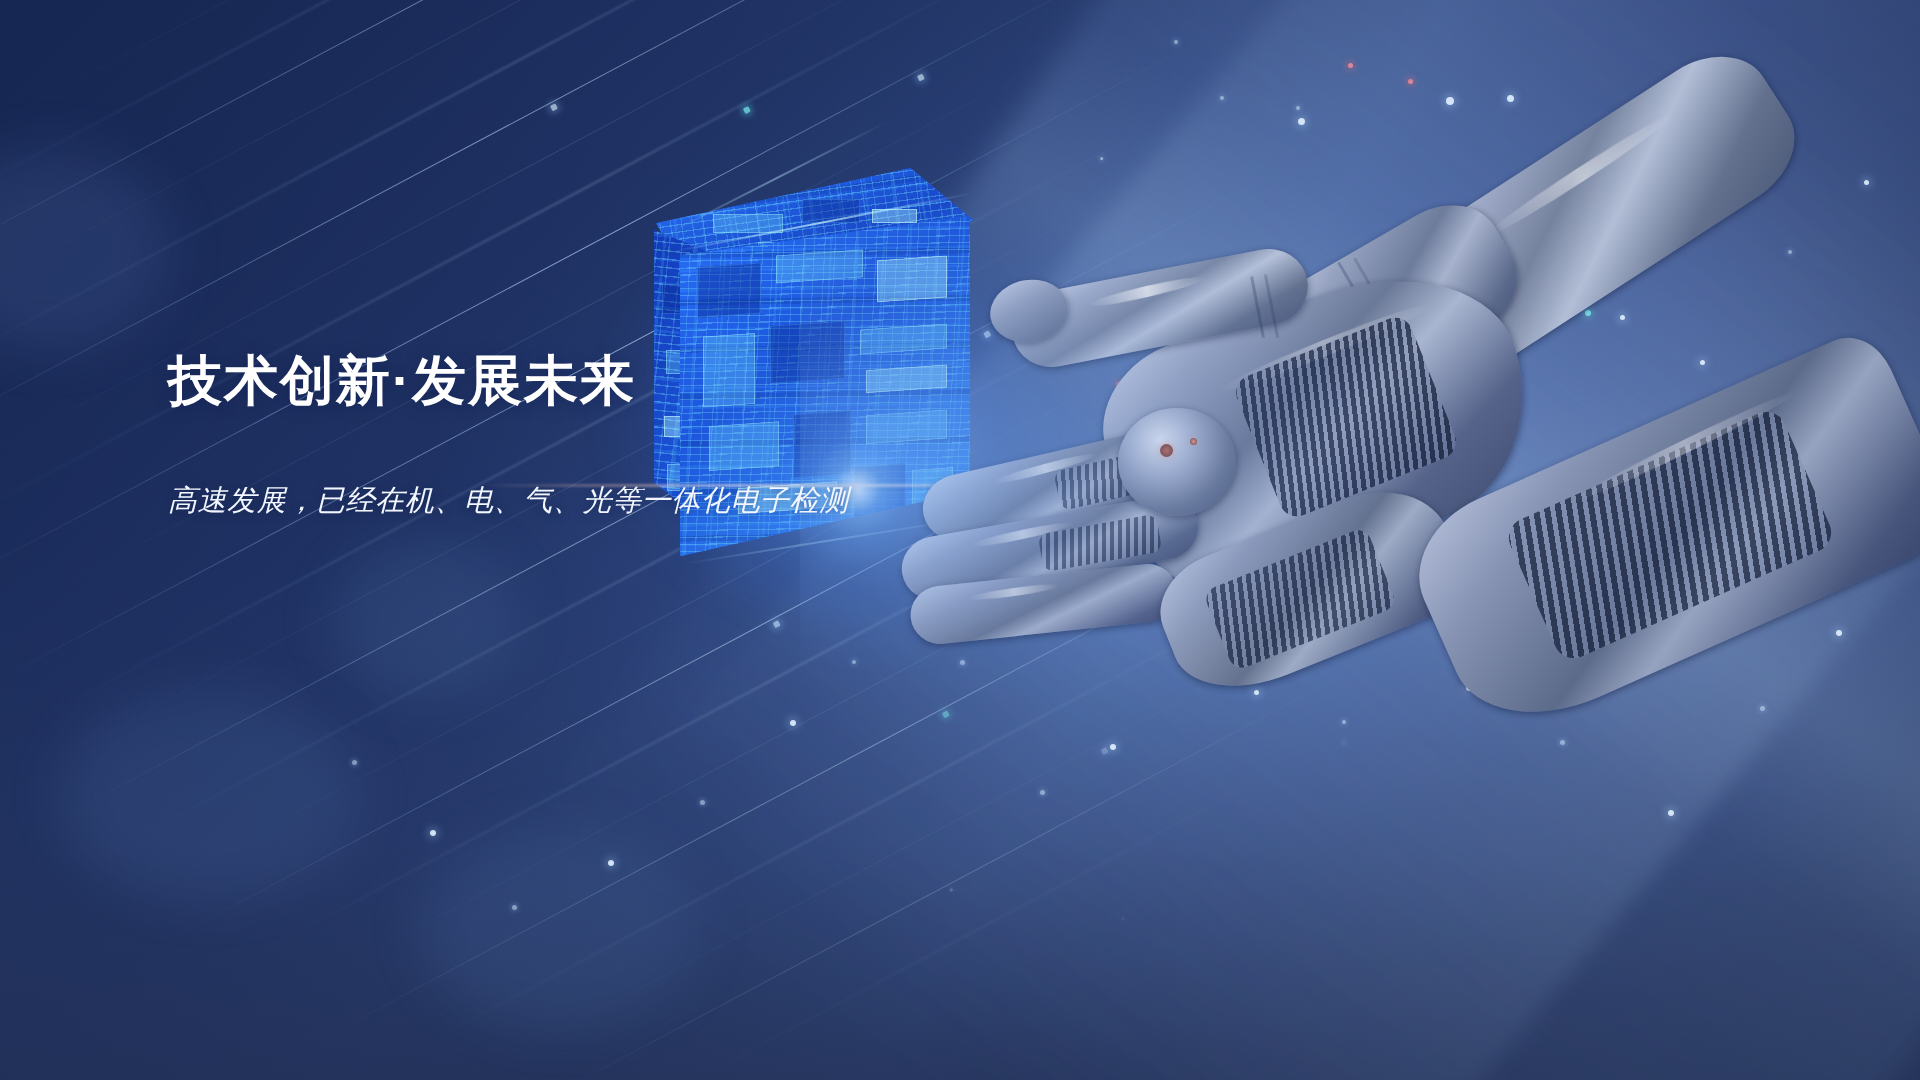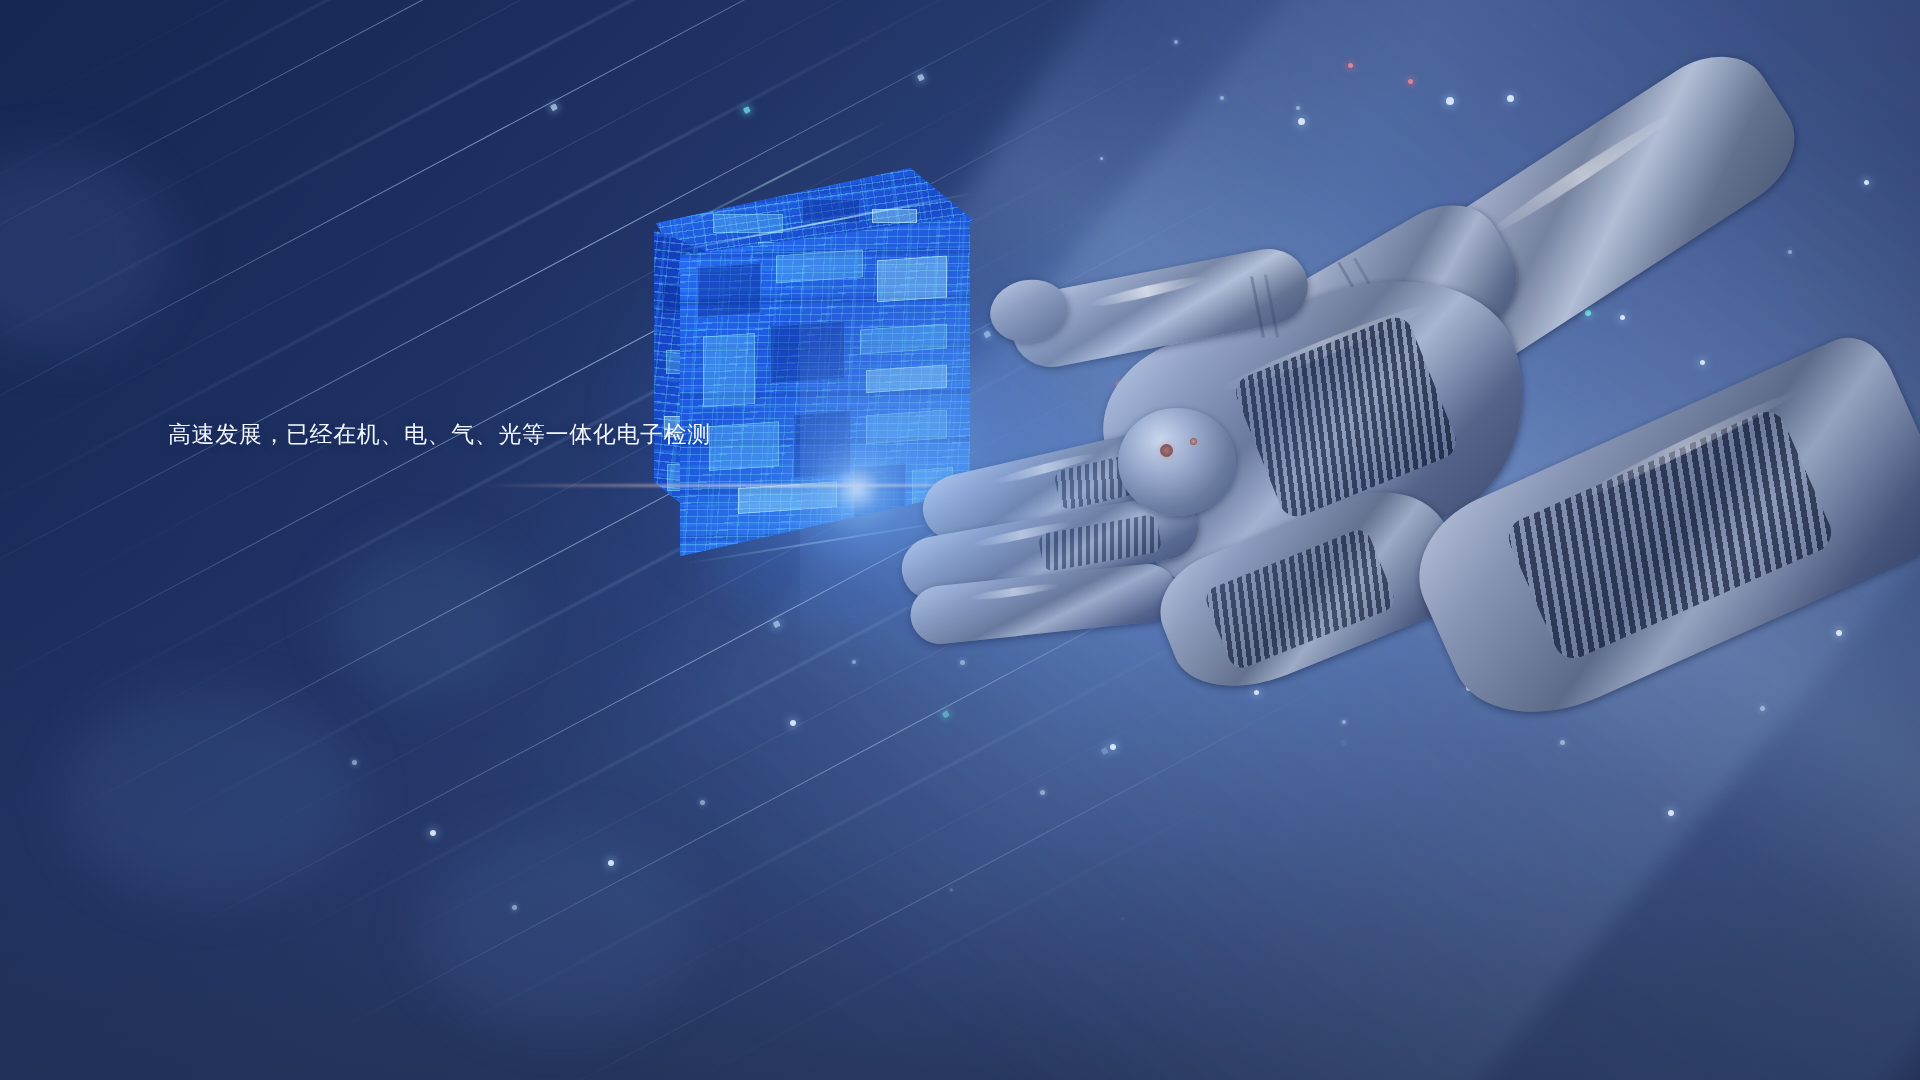--- a/index.html
+++ b/index.html
@@ -213,26 +213,27 @@
     font-size:54px;
     font-weight:700;
     color:#ffffff;
     letter-spacing:2px;
     line-height:1.12;
     text-shadow:0 2px 14px rgba(12,30,80,.55);
     white-space:nowrap;
   }
   .subcopy{
     margin:62px 0 0 0;
-    font-size:23px;
+    font-size:29px;
     font-weight:400;
     color:#f2f6ff;
     line-height:1.95;
     letter-spacing:.6px;
     text-shadow:0 1px 8px rgba(12,30,80,.5);
+    font-style:italic;
   }
   .subcopy span{ display:block; white-space:nowrap; }
 </style>
 </head>
 <body>
 
 <div id="stage">
 
   <div class="bg-base"></div>
   <div class="bg-topleft-dark"></div>
@@ -469,19 +470,20 @@
 
     <div style="position:absolute; inset:-60px; pointer-events:none;
                 background:radial-gradient(ellipse 54% 48% at 12% 50%, rgba(120,160,225,.30) 0%, rgba(90,130,205,.12) 42%, rgba(60,95,175,0) 72%);"></div>
   </div>
 
   <div style="position:absolute; left:700px; top:200px; width:620px; height:520px; pointer-events:none;
               background:radial-gradient(ellipse 50% 50% at 30% 55%, rgba(120,180,255,.30) 0%, rgba(80,140,235,.12) 42%, rgba(50,100,200,0) 72%);
               filter:blur(6px);"></div>
 
   <div class="copy">
+    <h1 class="headline">技术创新·发展未来</h1>
 
     <p class="subcopy">
       <span>高速发展，已经在机、电、气、光等一体化电子检测</span>
     </p>
   </div>
 
 </div>
 
 </body></html>

